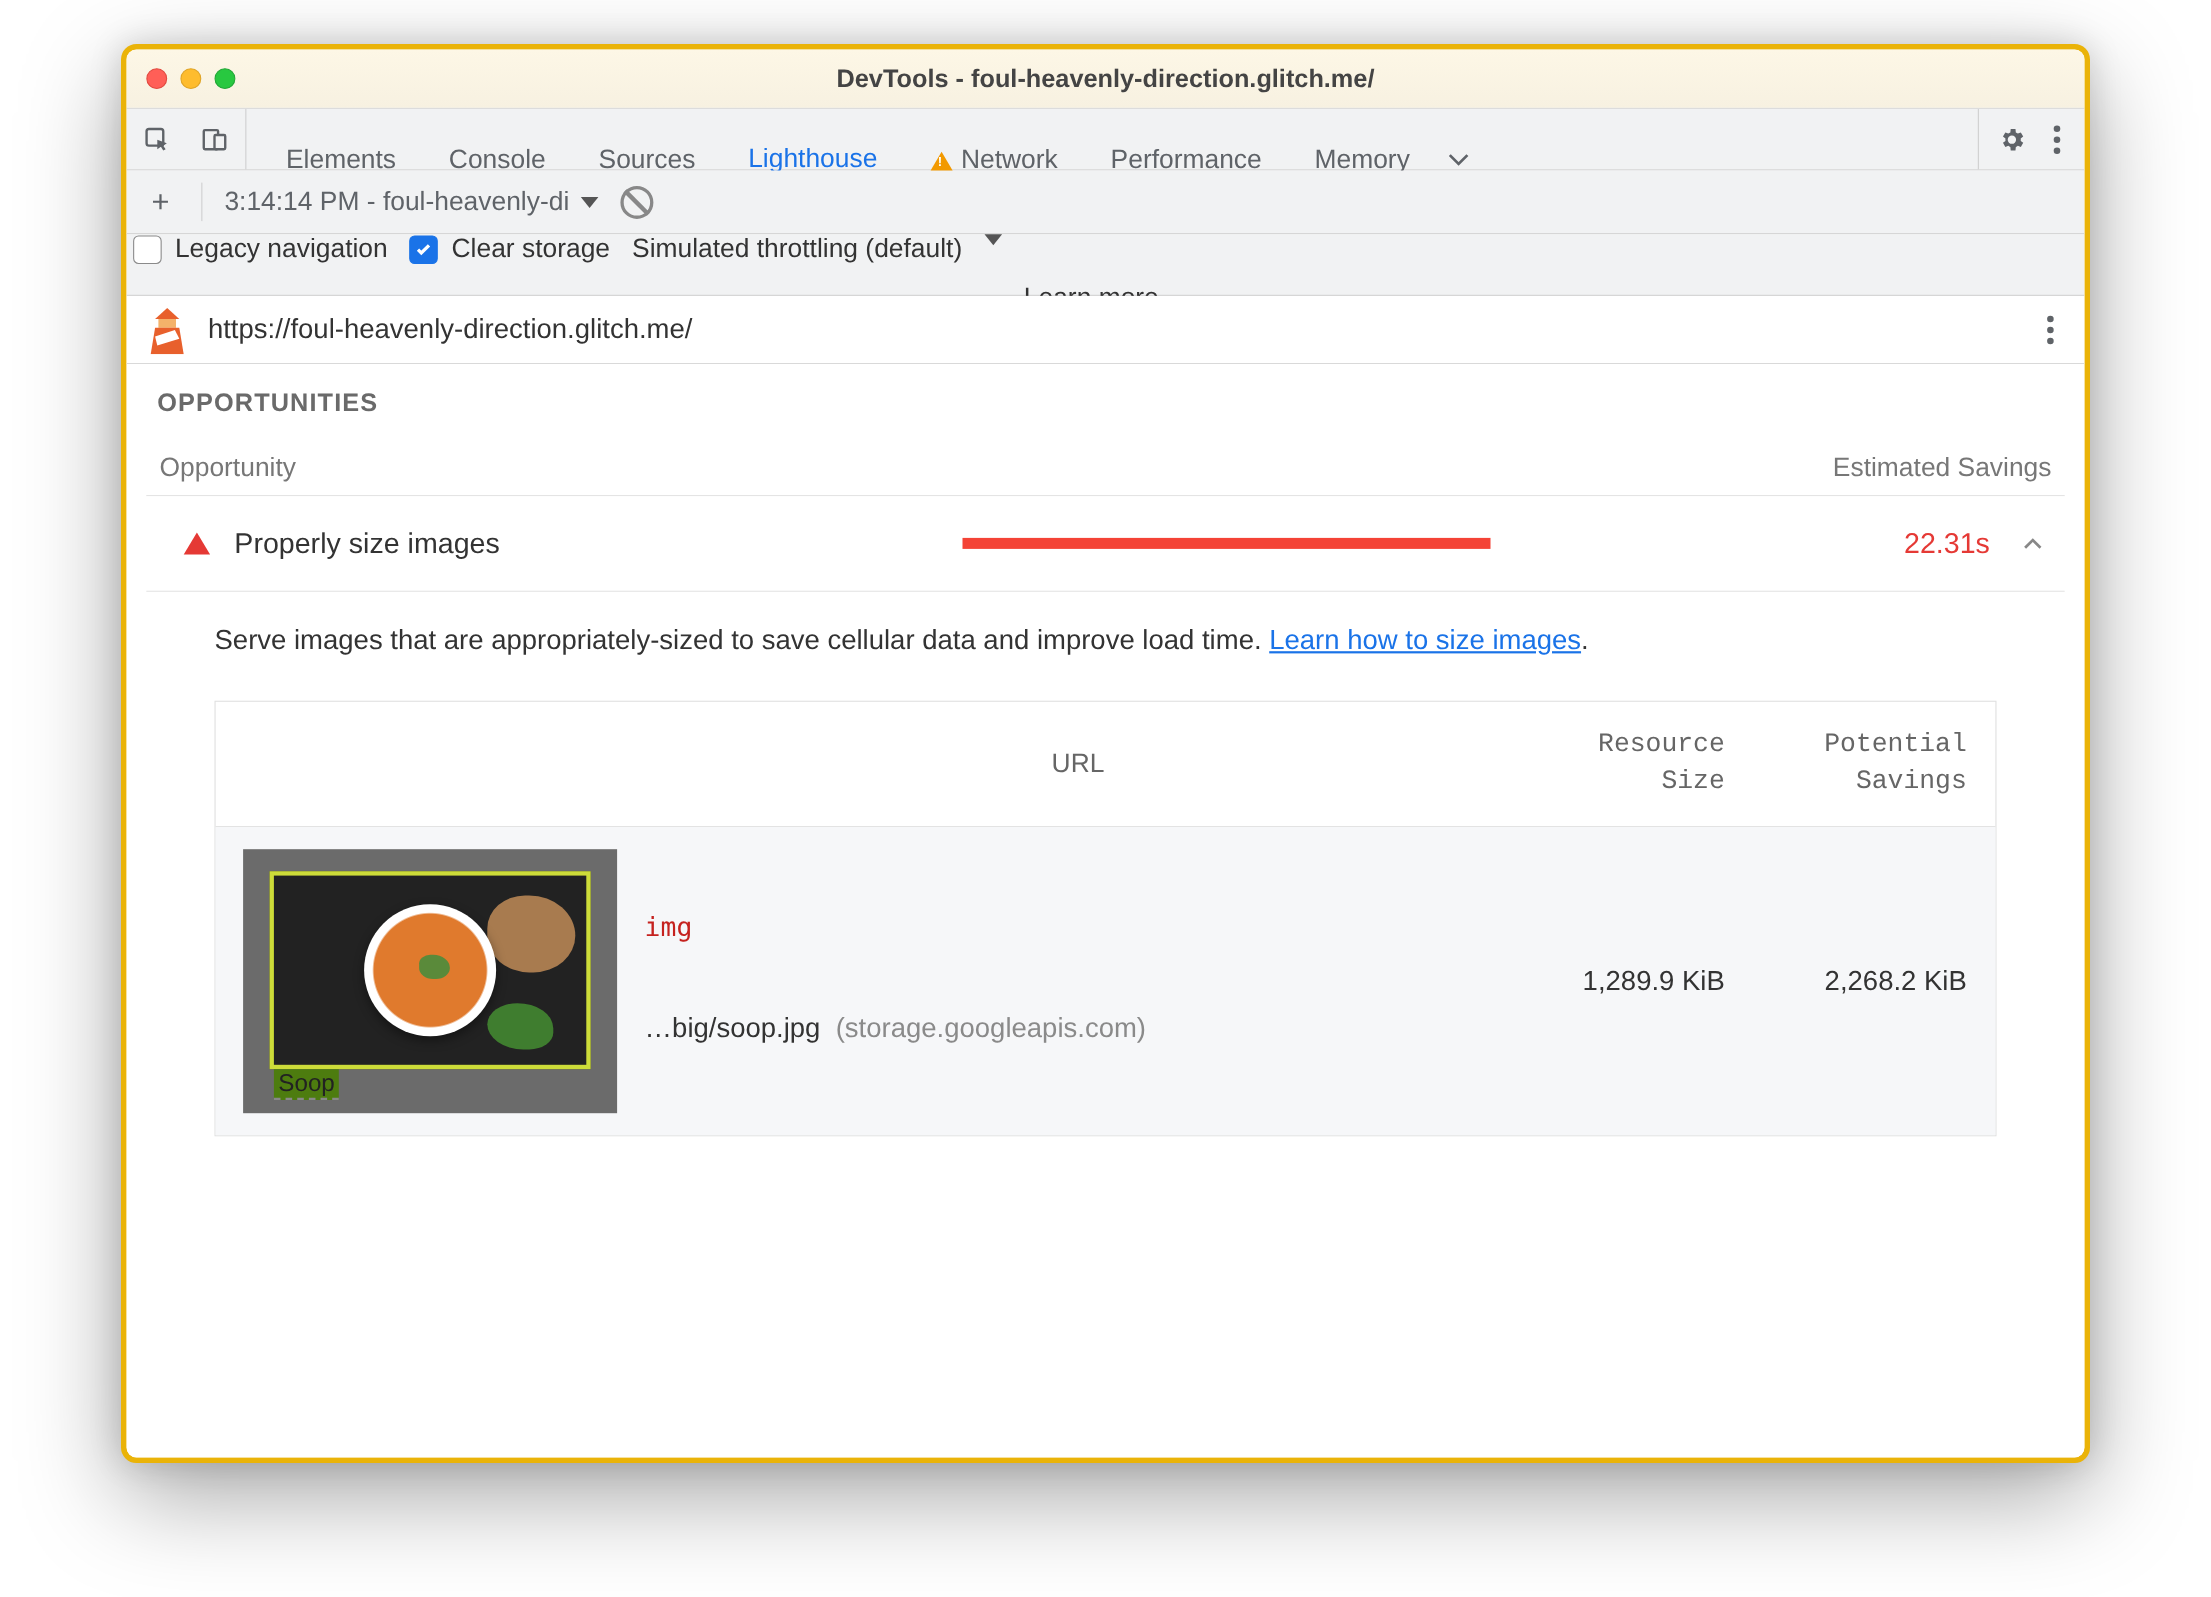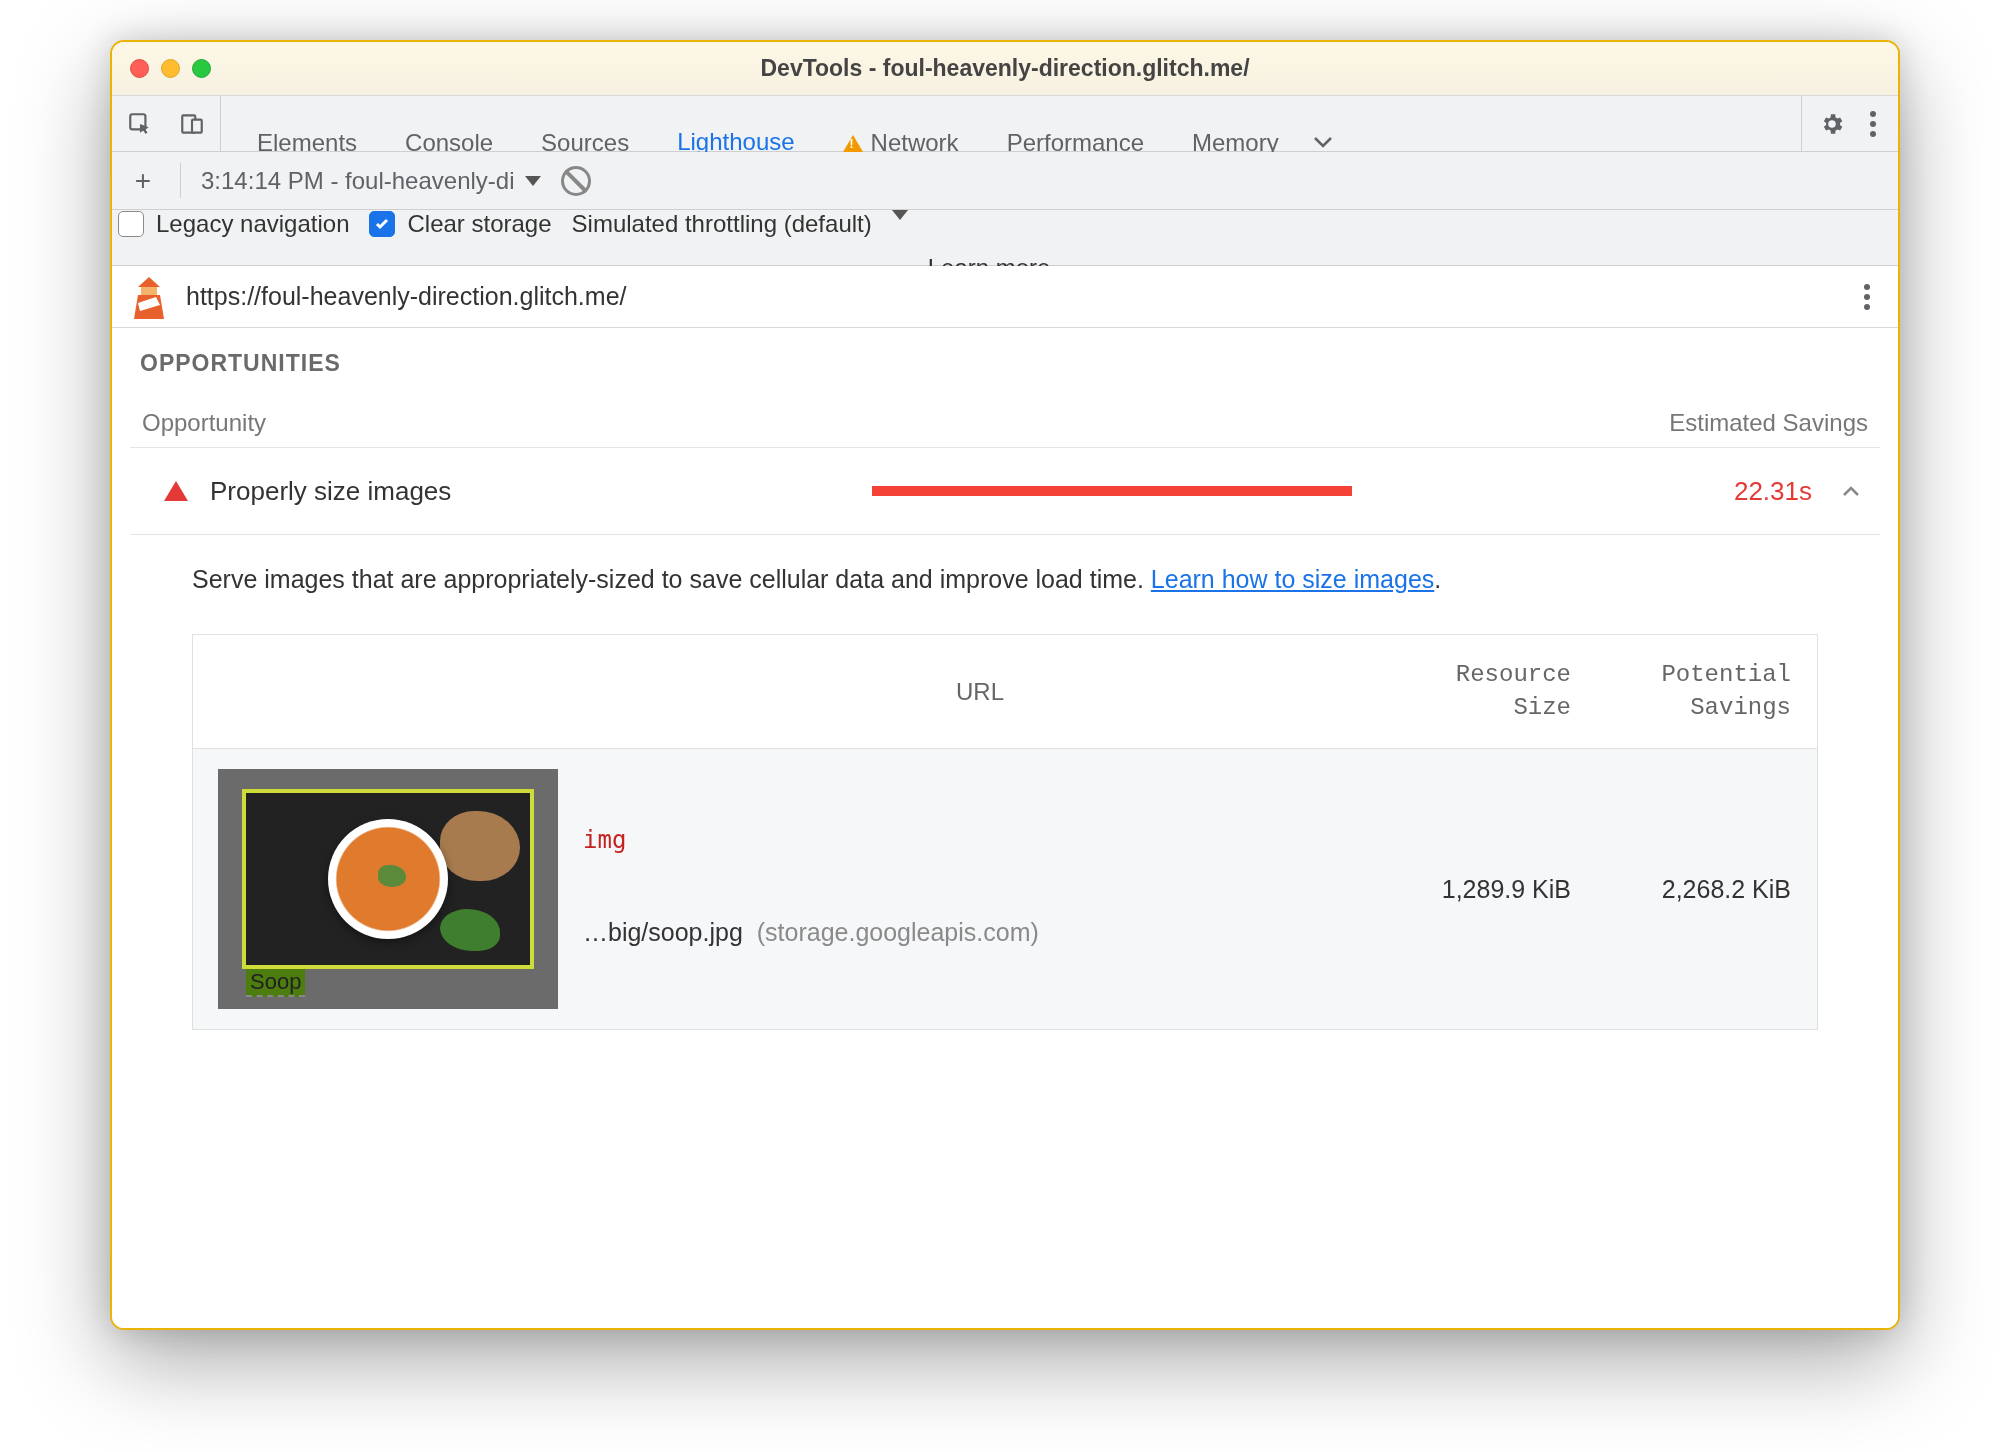--- a/index.html
+++ b/index.html
@@ -8,21 +8,21 @@
 
   .window {
     width: 1790px;
     height: 1290px;
     border-radius: 14px;
     background: #fff;
     box-shadow: 0 30px 90px rgba(0,0,0,.35), 0 0 30px rgba(0,0,0,.15);
     overflow: hidden;
     display:flex;
     flex-direction:column;
-    border:2px solid #eab308;
+    border:5px solid #eab308;
   }
 
   
   .titlebar {
     height: 54px;
     background: linear-gradient(#fdf7e6,#f7f1e1);
     display:flex;
     align-items:center;
     padding: 0 18px;
     border-bottom:1px solid #d9d9d9;

